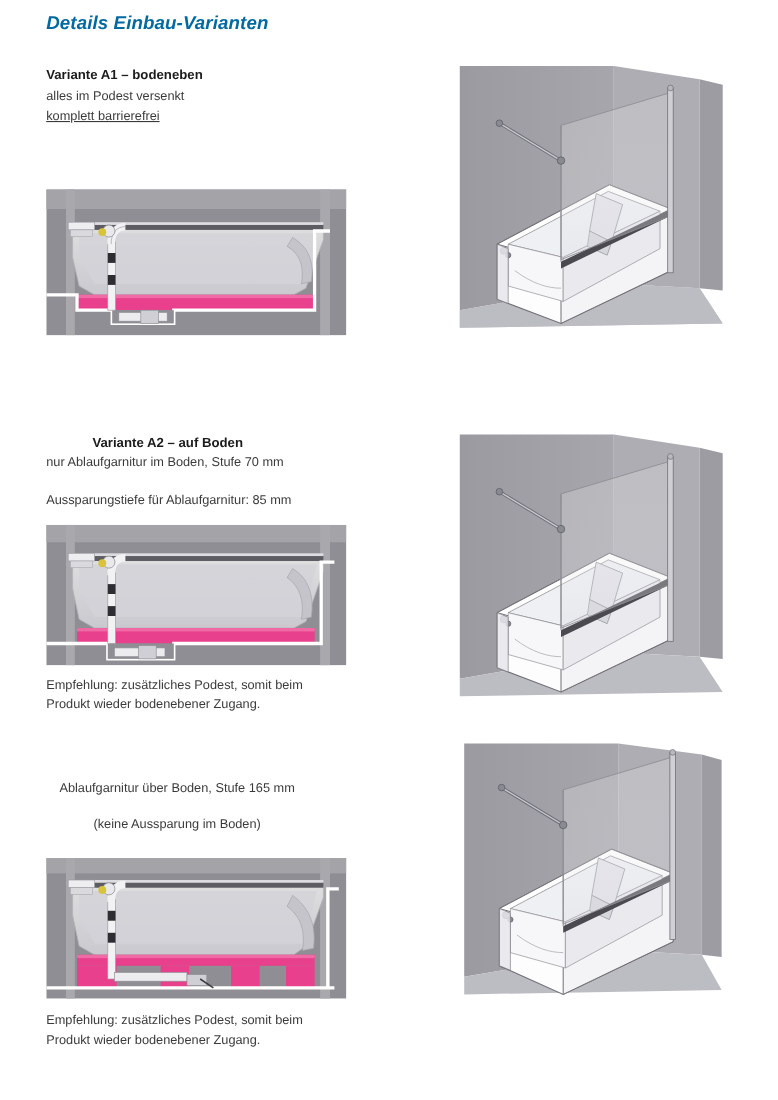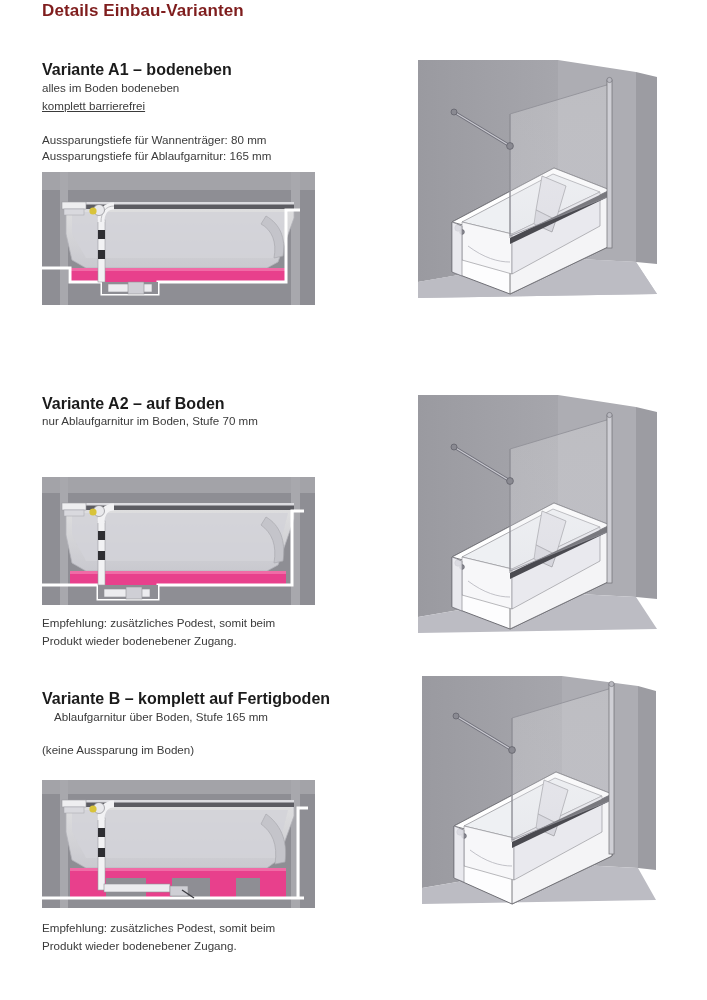--- a/index.html
+++ b/index.html
@@ -20,33 +20,34 @@
   .page {
     position: absolute;
     inset: 0;
     background: #ffffff;
   }
 
   
   .page-title {
     position: absolute;
     left: 42px;
-    top: 1px;
+    top: 11px;
     font-size: 17px;
     font-weight: bold;
     letter-spacing: 0.1px;
-    color: #7f1d1d;
+    color: #0369a1;
     white-space: nowrap;
+    font-style: italic;
   }
 
   
   .variant-heading {
     position: absolute;
     left: 42px;
-    font-size: 16px;
+    font-size: 12px;
     font-weight: bold;
     color: #1b1b1b;
     white-space: nowrap;
   }
   .text-line {
     position: absolute;
     left: 42px;
     font-size: 11.6px;
     color: #3a3a3a;
     white-space: nowrap;
@@ -77,24 +78,22 @@
   #fig-render-b   { left: 414px; top: 658px; width: 247px; height: 253px; }
 </style>
 </head>
 <body>
 
 <div class="page">
 
   <div class="page-title">Details Einbau-Varianten</div>
 
   <div class="variant-heading" style="top:61px;">Variante A1 – bodeneben</div>
-  <div class="text-line" style="top:81px;">alles im Boden bodeneben</div>
+  <div class="text-line" style="top:81px;">alles im Podest versenkt</div>
   <div class="text-line" style="top:99px;text-decoration:underline;">komplett barrierefrei</div>
-  <div class="text-line" style="top:133px;">Aussparungstiefe für Wannenträger: 80 mm</div>
-  <div class="text-line" style="top:149px;">Aussparungstiefe für Ablaufgarnitur: 165 mm</div>
 
   <div class="figure" id="fig-section-a1">
     <svg viewBox="0 0 273 133" preserveAspectRatio="none">
       <defs>
         <linearGradient id="tubA1" x1="0" y1="0" x2="0" y2="1">
           <stop offset="0" stop-color="#dededf"></stop>
           <stop offset="1" stop-color="#c9c9cf"></stop>
         </linearGradient>
       </defs>
 
@@ -193,22 +192,23 @@
 
       <circle cx="44" cy="178" r="3.2" fill="#9a9aa2" stroke="#5d5d66" stroke-width="0.7"></circle>
       <circle cx="48" cy="182" r="2.4" fill="#8a8a92" stroke="#5d5d66" stroke-width="0.6"></circle>
 
       <polygon points="38,172 38,222 48,226 48,176" fill="#e6e6ec" stroke="#7a7a81" stroke-width="0.7" opacity="0.85"></polygon>
 
       <path d="M54 196 C70 208 84 212 96 212" fill="none" stroke="#b4b4bb" stroke-width="0.8"></path>
     </svg>
   </div>
 
-  <div class="variant-heading" style="top:395px;">Variante A2 – auf Boden</div>
+  <div class="variant-heading" style="top:395px;margin-left:42px;">Variante A2 – auf Boden</div>
   <div class="text-line" style="top:414px;">nur Ablaufgarnitur im Boden, Stufe 70 mm</div>
+  <div class="text-line" style="top:448px;">Aussparungstiefe für Ablaufgarnitur: 85 mm</div>
 
   <div class="figure" id="fig-section-a2">
     <svg viewBox="0 0 273 128" preserveAspectRatio="none">
       <defs>
         <linearGradient id="tubA2" x1="0" y1="0" x2="0" y2="1">
           <stop offset="0" stop-color="#dededf"></stop>
           <stop offset="1" stop-color="#c9c9cf"></stop>
         </linearGradient>
       </defs>
       <rect x="0" y="0" width="273" height="128" fill="#8e8e94"></rect>
@@ -278,23 +278,22 @@
       <circle cx="44" cy="178" r="3.2" fill="#9a9aa2" stroke="#5d5d66" stroke-width="0.7"></circle>
       <circle cx="48" cy="182" r="2.4" fill="#8a8a92" stroke="#5d5d66" stroke-width="0.6"></circle>
       <polygon points="38,172 38,222 48,226 48,176" fill="#e6e6ec" stroke="#7a7a81" stroke-width="0.7" opacity="0.85"></polygon>
       <path d="M54 196 C70 208 84 212 96 212" fill="none" stroke="#b4b4bb" stroke-width="0.8"></path>
     </svg>
   </div>
 
   <div class="note-line" style="top:616px;">Empfehlung: zusätzliches Podest, somit beim</div>
   <div class="note-line" style="top:634px;">Produkt wieder bodenebener Zugang.</div>
 
-  <div class="variant-heading" style="top:690px;">Variante B – komplett auf Fertigboden</div>
   <div class="text-line" style="top:710px;margin-left:12px;">Ablaufgarnitur über Boden, Stufe 165 mm</div>
-  <div class="text-line" style="top:743px;">(keine Aussparung im Boden)</div>
+  <div class="text-line" style="top:743px;margin-left:43px;">(keine Aussparung im Boden)</div>
 
   <div class="figure" id="fig-section-b">
     <svg viewBox="0 0 273 128" preserveAspectRatio="none">
       <defs>
         <linearGradient id="tubB" x1="0" y1="0" x2="0" y2="1">
           <stop offset="0" stop-color="#dededf"></stop>
           <stop offset="1" stop-color="#c9c9cf"></stop>
         </linearGradient>
       </defs>
       <rect x="0" y="0" width="273" height="128" fill="#8e8e94"></rect>

